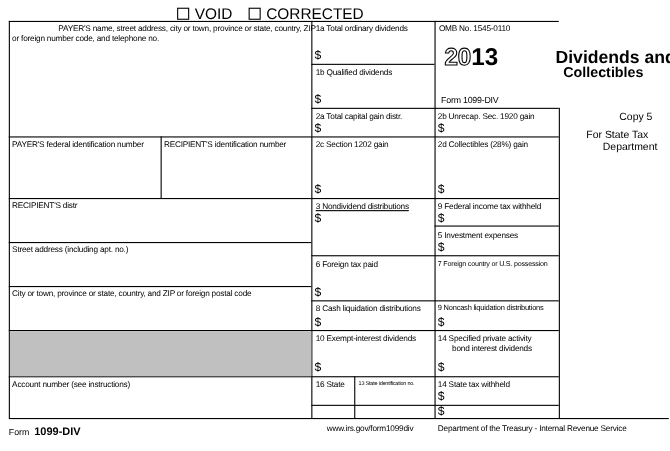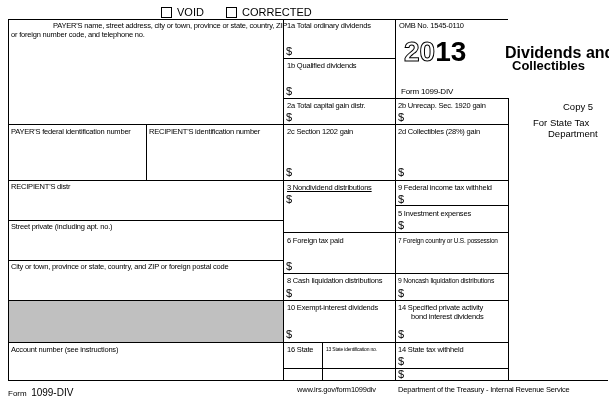--- a/index.html
+++ b/index.html
@@ -3,21 +3,21 @@
 <meta charset="utf-8">
 <style>
   html,body{margin:0;padding:0;background:#fff;}
   body{width:609px;height:410px;position:relative;overflow:hidden;font-family:"Liberation Sans",sans-serif;color:#000;}
   .abs{position:absolute;}
   .hl{position:absolute;height:1px;background:#000;}
   .vl{position:absolute;width:1px;background:#000;}
   .lbl{position:absolute;font-size:7.5px;line-height:9px;white-space:nowrap;letter-spacing:-0.2px;}
   .dol{position:absolute;font-size:11px;line-height:12px;}
   .cb{position:absolute;width:9px;height:9px;border:1px solid #000;}
-  .top-lbl{position:absolute;font-size:11px;line-height:11px;text-align:right;}
+  .top-lbl{position:absolute;font-size:14px;line-height:11px;text-align:right;}
   .shade{position:absolute;background:#c0c0c0;}
 </style>
 </head>
 <body>
 
 <div class="cb" style="left:161px;top:7px;"></div>
 <span class="top-lbl" style="left:177px;top:7px;">VOID</span>
 <div class="cb" style="left:226px;top:7px;"></div>
 <span class="top-lbl" style="left:242px;top:7px;">CORRECTED</span>
 
@@ -54,21 +54,21 @@
 
 <span class="lbl" style="left:287px;top:21px;">1a  Total ordinary dividends</span>
 <span class="dol" style="left:286px;top:45px;">$</span>
 <div class="abs" style="left:295px;top:32px;width:98px;height:25px;"></div>
 
 <span class="lbl" style="left:287px;top:61px;">1b  Qualified dividends</span>
 <span class="dol" style="left:286px;top:85px;">$</span>
 <div class="abs" style="left:295px;top:72px;width:98px;height:25px;"></div>
 
 <span class="lbl" style="left:399px;top:21px;">OMB No. 1545-0110</span>
-<div class="abs" style="left:404px;top:40px;font-size:28px;line-height:24px;font-weight:bold;">
+<div class="abs" style="left:404px;top:40px;font-size:22px;line-height:24px;font-weight:bold;">
   <span style="color:#fff;-webkit-text-stroke:1px #000;">20</span><span>13</span>
 </div>
 <span class="lbl" style="left:401px;top:87px;font-size:8px;">Form 1099-DIV</span>
 
 <span class="abs" style="left:505px;top:44px;font-size:16px;font-weight:bold;white-space:nowrap;">Dividends and</span>
 <span class="abs" style="left:512px;top:58px;font-size:13px;font-weight:bold;white-space:nowrap;">Collectibles</span>
 
 <span class="abs" style="left:563px;top:101px;font-size:9.5px;white-space:nowrap;">Copy 5</span>
 <span class="abs" style="left:533px;top:117px;font-size:9.5px;white-space:nowrap;">For State Tax</span>
 <span class="abs" style="left:548px;top:128px;font-size:9.5px;white-space:nowrap;">Department</span>
@@ -99,21 +99,21 @@
 <span class="dol" style="left:286px;top:193px;">$</span>
 <div class="abs" style="left:295px;top:192px;width:98px;height:39px;"></div>
 <span class="lbl" style="left:398px;top:183px;">9  Federal income tax withheld</span>
 <span class="dol" style="left:398px;top:193px;">$</span>
 <div class="abs" style="left:407px;top:192px;width:99px;height:12px;"></div>
 
 <span class="lbl" style="left:398px;top:209px;">5  Investment expenses</span>
 <span class="dol" style="left:398px;top:219px;">$</span>
 <div class="abs" style="left:407px;top:218px;width:99px;height:13px;"></div>
 
-<span class="lbl" style="left:11px;top:222px;">Street private (including apt. no.)</span>
+<span class="lbl" style="left:11px;top:222px;">Street address (including apt. no.)</span>
 <div class="abs" style="left:9px;top:232px;width:273px;height:27px;"></div>
 
 <span class="lbl" style="left:287px;top:236px;">6  Foreign tax paid</span>
 <span class="dol" style="left:286px;top:260px;">$</span>
 <div class="abs" style="left:295px;top:246px;width:98px;height:26px;"></div>
 <span class="lbl" style="left:398px;top:236px;font-size:6.5px;">7  Foreign country or U.S. possession</span>
 <div class="abs" style="left:397px;top:246px;width:109px;height:26px;"></div>
 
 <span class="lbl" style="left:11px;top:262px;">City or town, province or state, country, and ZIP or foreign postal code</span>
 <div class="abs" style="left:9px;top:272px;width:273px;height:27px;"></div>
@@ -145,16 +145,16 @@
 <div class="abs" style="left:323px;top:355px;width:71px;height:12px;"></div>
 <div class="abs" style="left:323px;top:369px;width:71px;height:10px;"></div>
 <span class="lbl" style="left:398px;top:345px;">14  State tax withheld</span>
 <span class="dol" style="left:398px;top:355px;">$</span>
 <div class="abs" style="left:407px;top:355px;width:99px;height:12px;"></div>
 <span class="dol" style="left:398px;top:368px;">$</span>
 <div class="abs" style="left:407px;top:369px;width:99px;height:10px;"></div>
 
 <div class="abs" style="left:8px;top:382px;white-space:nowrap;">
   <span style="font-size:8px;">Form</span>
-  <span style="font-size:10px;font-weight:normal;">1099-DIV</span>
+  <span style="font-size:10px;font-weight:bold;">1099-DIV</span>
 </div>
 <span class="lbl" style="left:297px;top:385px;font-size:7.5px;">www.irs.gov/form1099div</span>
 <span class="lbl" style="left:398px;top:385px;font-size:7.5px;">Department of the Treasury - Internal Revenue Service</span>
 
 </body></html>

